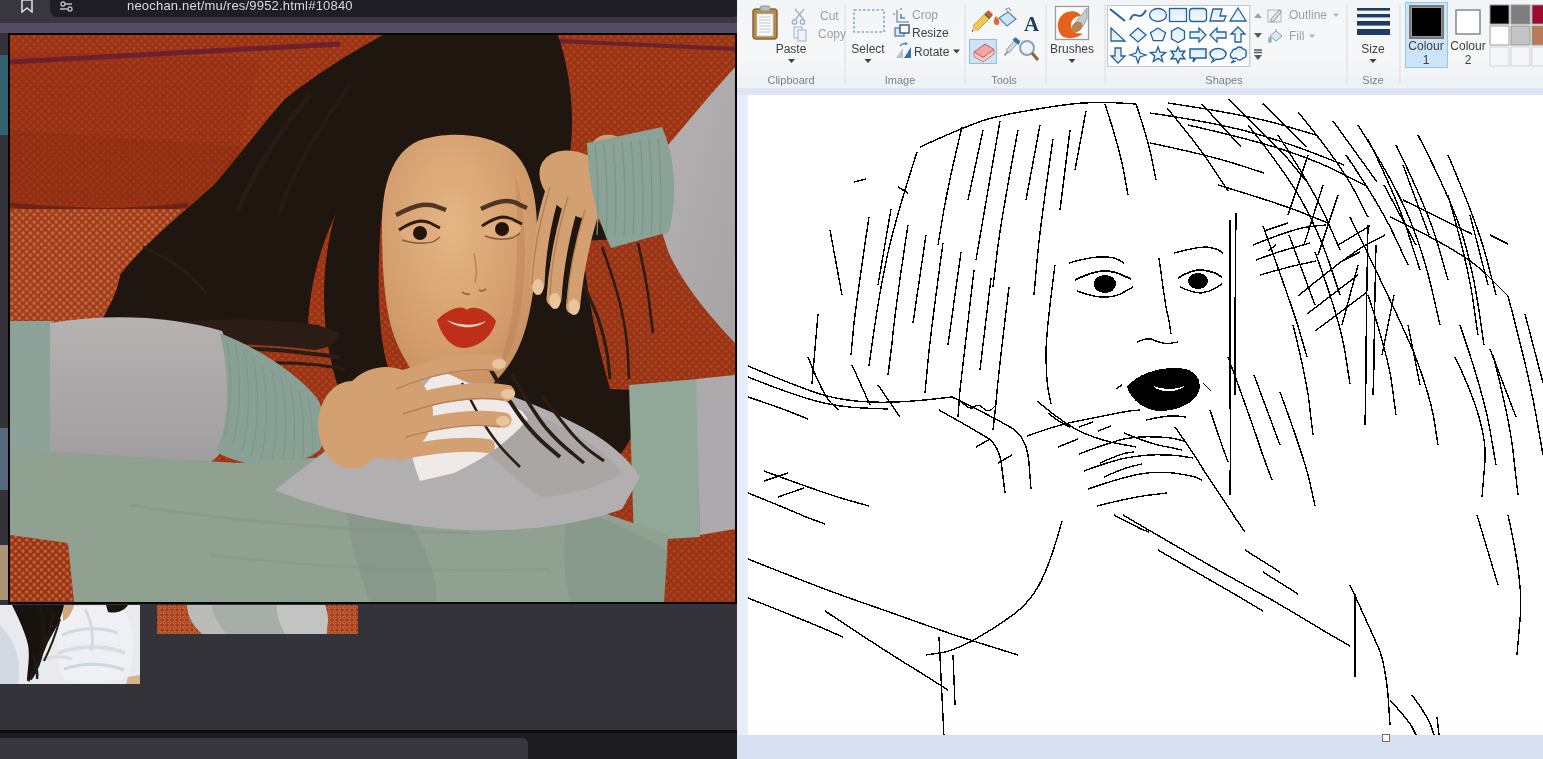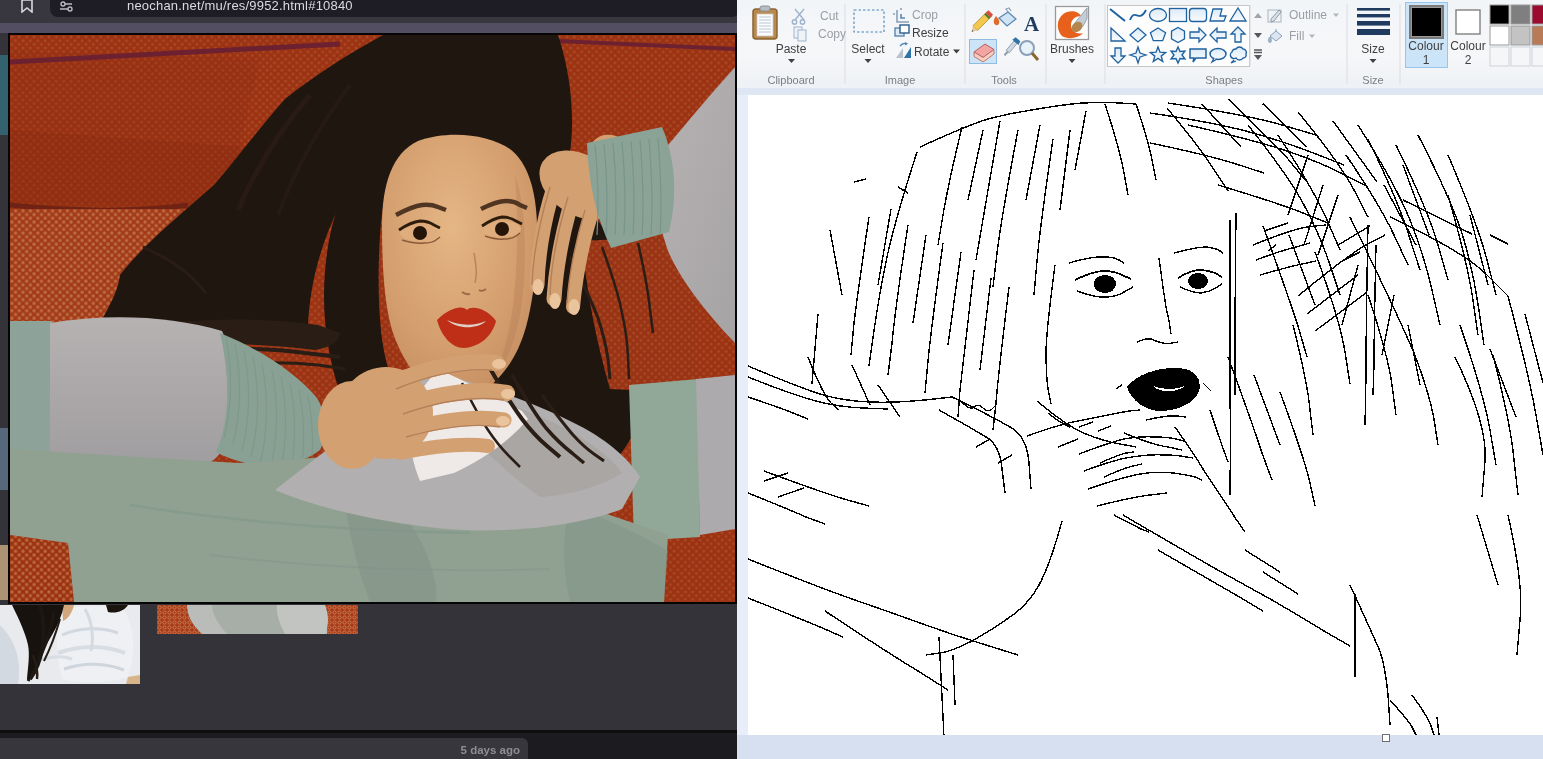--- a/index.html
+++ b/index.html
@@ -184,21 +184,20 @@
           <rect width="201" height="29" fill="#a83a1e"></rect>
           <rect width="201" height="29" fill="url(#td)"></rect>
           <path d="M30,0 L150,0 C165,8 172,18 170,29 L45,29 C35,20 30,10 30,0 Z" fill="#b9bcb9"></path>
           <path d="M55,0 L120,0 C130,10 133,20 130,29 L70,29 C60,18 55,8 55,0 Z" fill="#a7aea7"></path>
           <path d="M120,0 L168,0 C172,10 172,20 168,29 L128,29 C122,18 119,8 120,0 Z" fill="#c2c4c2"></path>
         </svg></div>
 
   <div class="abs" style="left:0;top:730px;width:737px;height:3px;background:#0e0e11;"></div>
   <div class="abs" style="left:0;top:733px;width:737px;height:26px;background:#1c1b20;"></div>
   <div class="abs" style="left:0;top:738px;width:528px;height:21px;background:#37363c;border-top-right-radius:6px;"></div>
-  <div class="abs" style="left:0;top:744px;width:520px;height:14px;color:#8e8e93;font-size:11.5px;font-weight:bold;text-align:right;">5 days ago</div>
  </div>
 
  <div class="abs" style="left:737px;top:0;width:806px;height:759px;background:#e8eef9;">
   <div class="abs" style="left:0;top:0;width:806px;height:95px;"><svg width="806" height="95" viewBox="0 0 806 95" font-family="Liberation Sans, sans-serif">
           <defs>
 <linearGradient id="shfill" x1="0" y1="0" x2="0" y2="1">
  <stop offset="0%" stop-color="#dcebf7"></stop>
               <stop offset="100%" stop-color="#f8fbfe"></stop>
 </linearGradient>
 <linearGradient id="ribbg" x1="0" y1="0" x2="0" y2="1">

